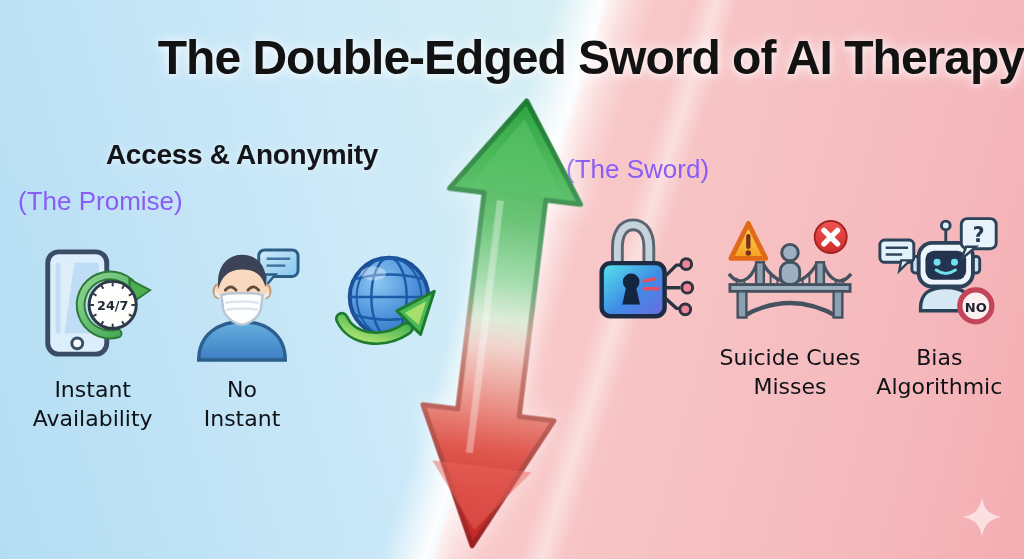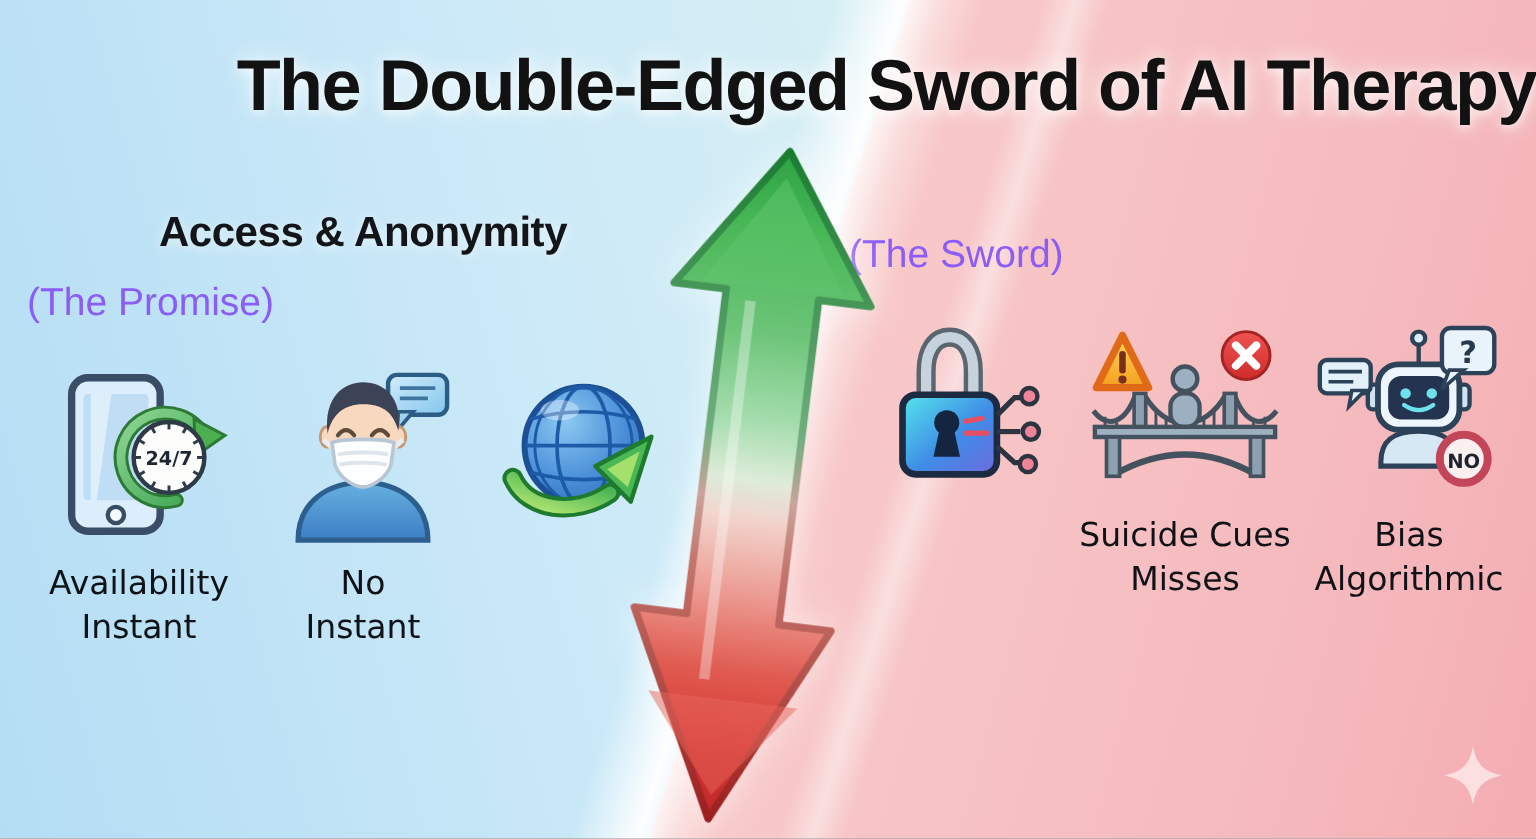--- a/index.html
+++ b/index.html
@@ -88,22 +88,22 @@
                 <line x1="63.5" y1="52.5" x2="60.1" y2="50.5"></line>
               <line x1="70.5" y1="45.5" x2="68.5" y2="42.1"></line>
                 <line x1="80" y1="43" x2="80" y2="39"></line>
               <line x1="89.5" y1="45.5" x2="91.5" y2="42.1"></line>
                 <line x1="96.5" y1="52.5" x2="99.9" y2="50.5"></line>
             </g>
             <text x="80" y="67" text-anchor="middle" font-size="13" font-weight="bold" fill="#1d2732">24/7</text>
           </svg>
         </div>
         <div class="label">
+          <span>Instant</span>
           <span>Availability</span>
-          <span>Instant</span>
         </div>
       </div>
 
       <div class="item">
         <div class="icon-box">
           <svg width="118" height="118" viewBox="0 0 120 120">
             <defs>
               <linearGradient id="shirtG" x1="0" y1="0" x2="0" y2="1">
                 <stop offset="0" stop-color="#66b0e0"></stop>
                   <stop offset="1" stop-color="#3d7ec4"></stop>

